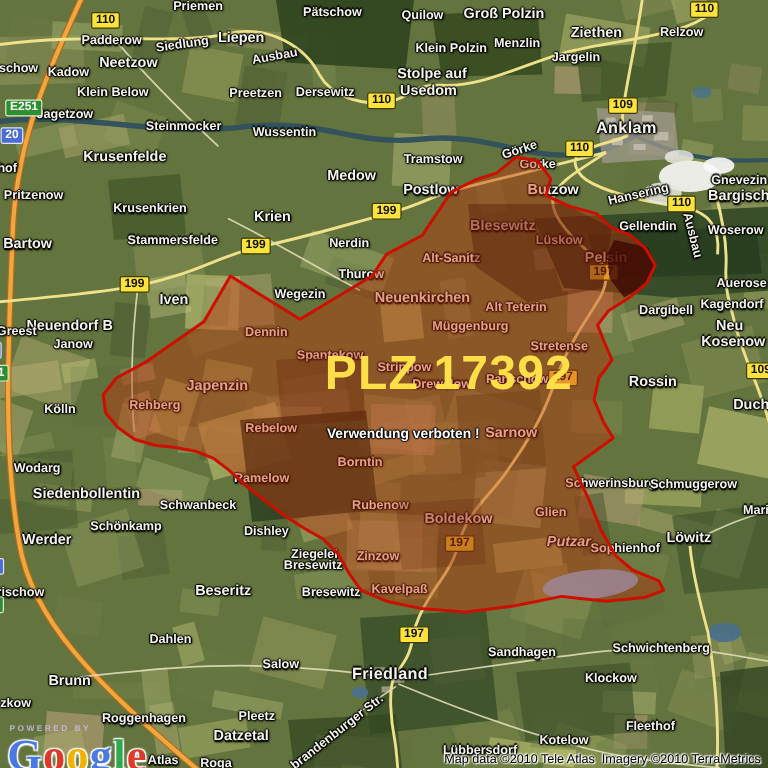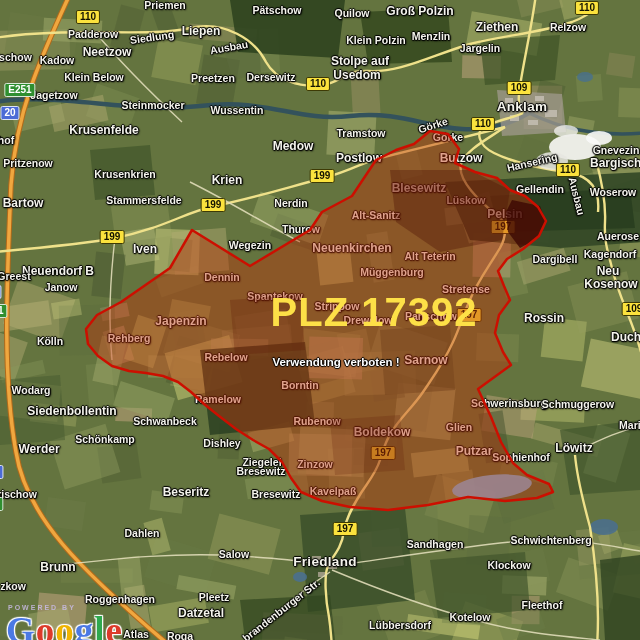--- a/index.html
+++ b/index.html
@@ -347,21 +347,21 @@
       <div class="place-label" style="left: 105px; top: 439px;">Schönkamp</div>
       <div class="place-label size-l" style="left: 39px; top: 449px;">Werder</div>
       <div class="place-label" style="left: 222px; top: 443px;">Dishley</div>
       <div class="place-label" style="left: 317px; top: 421px;">Rubenow</div>
       <div class="place-label size-l" style="left: 382px; top: 432px;">Boldekow</div>
       <div class="place-label" style="left: 459px; top: 427px;">Glien</div>
       <div class="place-label" style="left: 509px; top: 403px;">Schwerinsburg</div>
       <div class="place-label" style="left: 578px; top: 404px;">Schmuggerow</div>
       <div class="place-label" style="left: 636px; top: 425px;">Marien</div>
       <div class="place-label size-l" style="left: 574px; top: 448px;">Löwitz</div>
-      <div class="place-label size-l" style="left: 474px; top: 451px;">Putzar</div>
+      <div class="place-label size-l" style="left: 474px; top: 451px; font-style: italic;">Putzar</div>
       <div class="place-label" style="left: 521px; top: 457px;">Sophienhof</div>
       <div class="place-label" style="left: 315px; top: 464px;">Zinzow</div>
       <div class="place-label" style="left: 262px; top: 462px;">Ziegelei</div>
       <div class="place-label" style="left: 261px; top: 471px;">Bresewitz</div>
       <div class="place-label size-l" style="left: 186px; top: 492px;">Beseritz</div>
       <div class="place-label" style="left: 276px; top: 494px;">Bresewitz</div>
       <div class="place-label" style="left: 333px; top: 491px;">Kavelpaß</div>
       <div class="place-label" style="left: 17px; top: 494px;">rischow</div>
       <div class="place-label" style="left: 142px; top: 533px;">Dahlen</div>
       <div class="place-label" style="left: 234px; top: 554px;">Salow</div>
@@ -412,14 +412,15 @@
       <ellipse cx="492" cy="487" rx="40" ry="12" fill="#9b8490" opacity="0.9" transform="rotate(-6 492 487)"></ellipse>
     </g>
     <polygon id="plz-polygon-border" fill="none" stroke-linejoin="round" points="322,212 352,196 376,160 396,150 414,144 430,131 448,134 459,149 455,163 475,172 497,178 510,190 525,196 538,207 546,221 539,236 523,249 507,259 498,271 504,286 510,300 499,315 495,333 503,352 511,365 478,389 491,417 501,442 513,463 527,475 549,484 553,492 537,498 505,501 468,497 428,505 388,510 350,507 322,501 301,492 291,478 282,462 269,449 253,440 236,429 219,416 204,404 191,392 178,382 163,376 146,373 129,371 112,366 98,356 88,344 86,329 97,315 121,302 170,268 192,230 250,266 310,230" stroke="#cc0f00" stroke-width="2.5"></polygon>
   </svg>
 
   <div class="top-layer">
     <div class="plz" id="plz-text" style="color: #fde047;">PLZ 17392</div>
     <div class="wm2">Verwendung verboten !</div>
     <div class="powered">POWERED BY</div>
     <div class="google-logo" id="google-logo"><span style="color: rgb(75, 121, 228);">G</span><span style="color: rgb(221, 58, 42);">o</span><span style="color: rgb(240, 180, 0);">o</span><span style="color: rgb(75, 121, 228);">g</span><span style="color: rgb(47, 169, 79);">l</span><span style="color: rgb(221, 58, 42);">e</span></div>
+    <div class="attribution">Map data ©2010 Tele Atlas  Imagery ©2010 TerraMetrics</div>
   </div>
 </div>
 
 </body></html>

